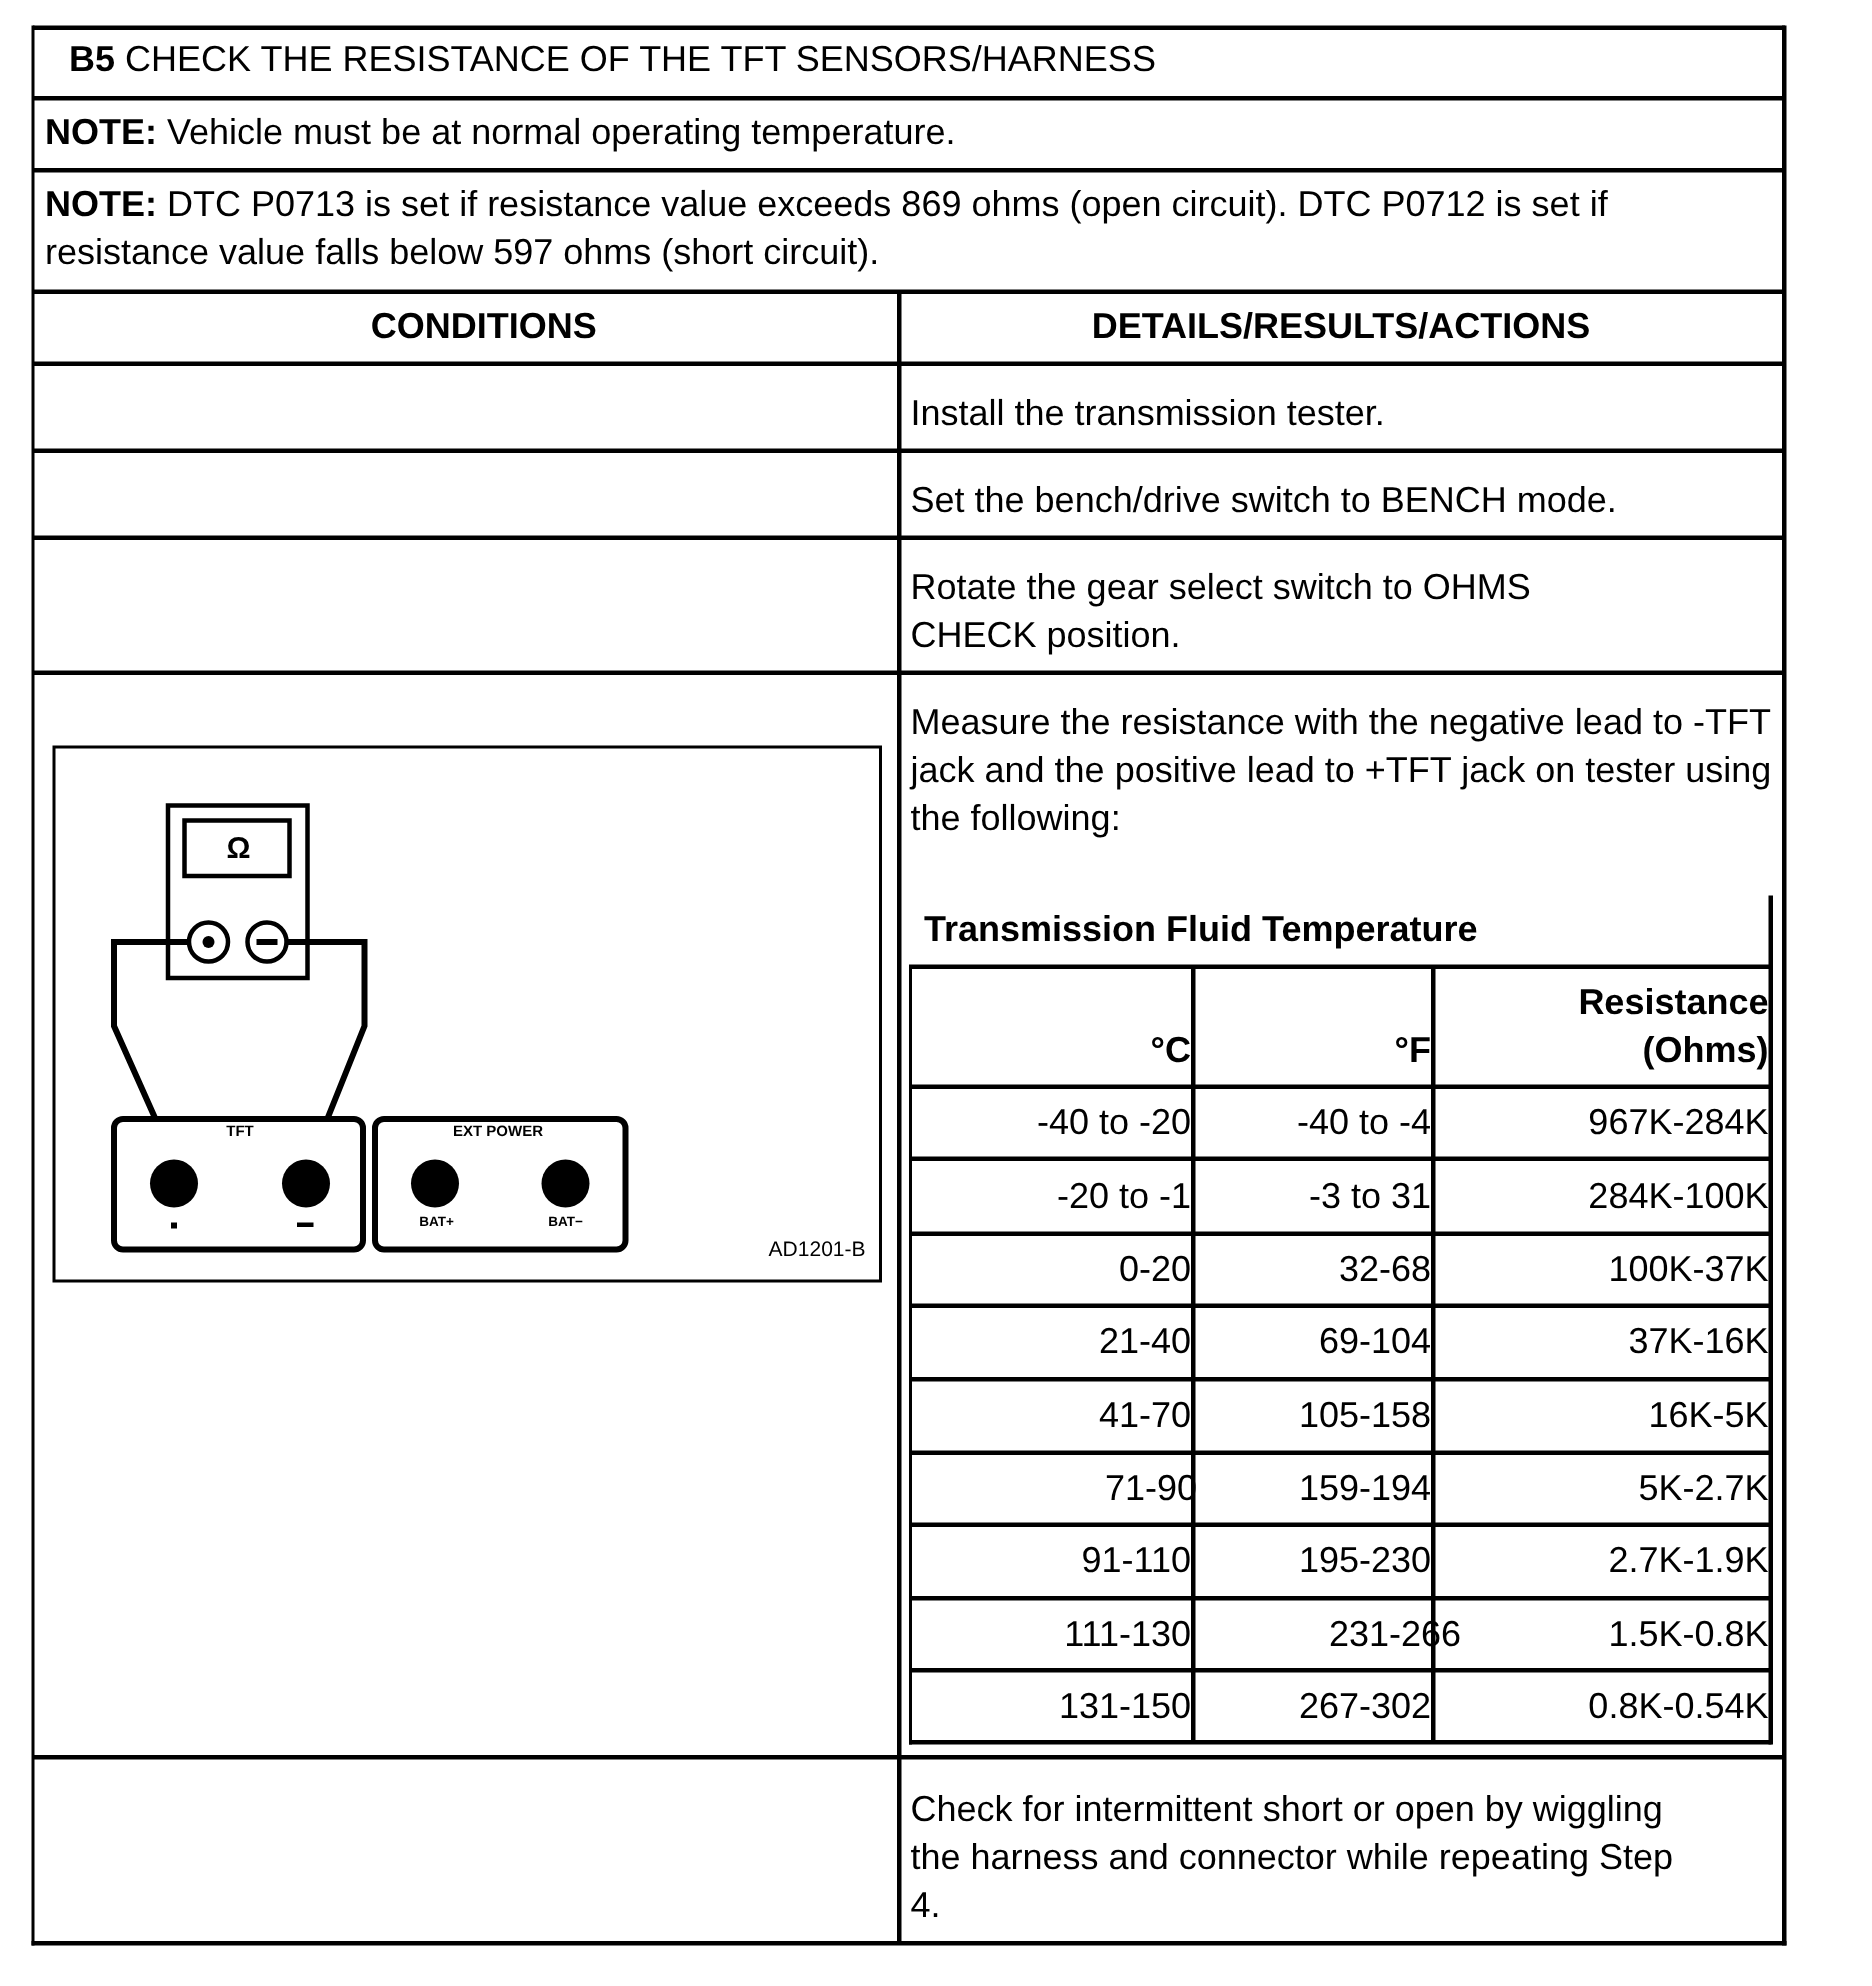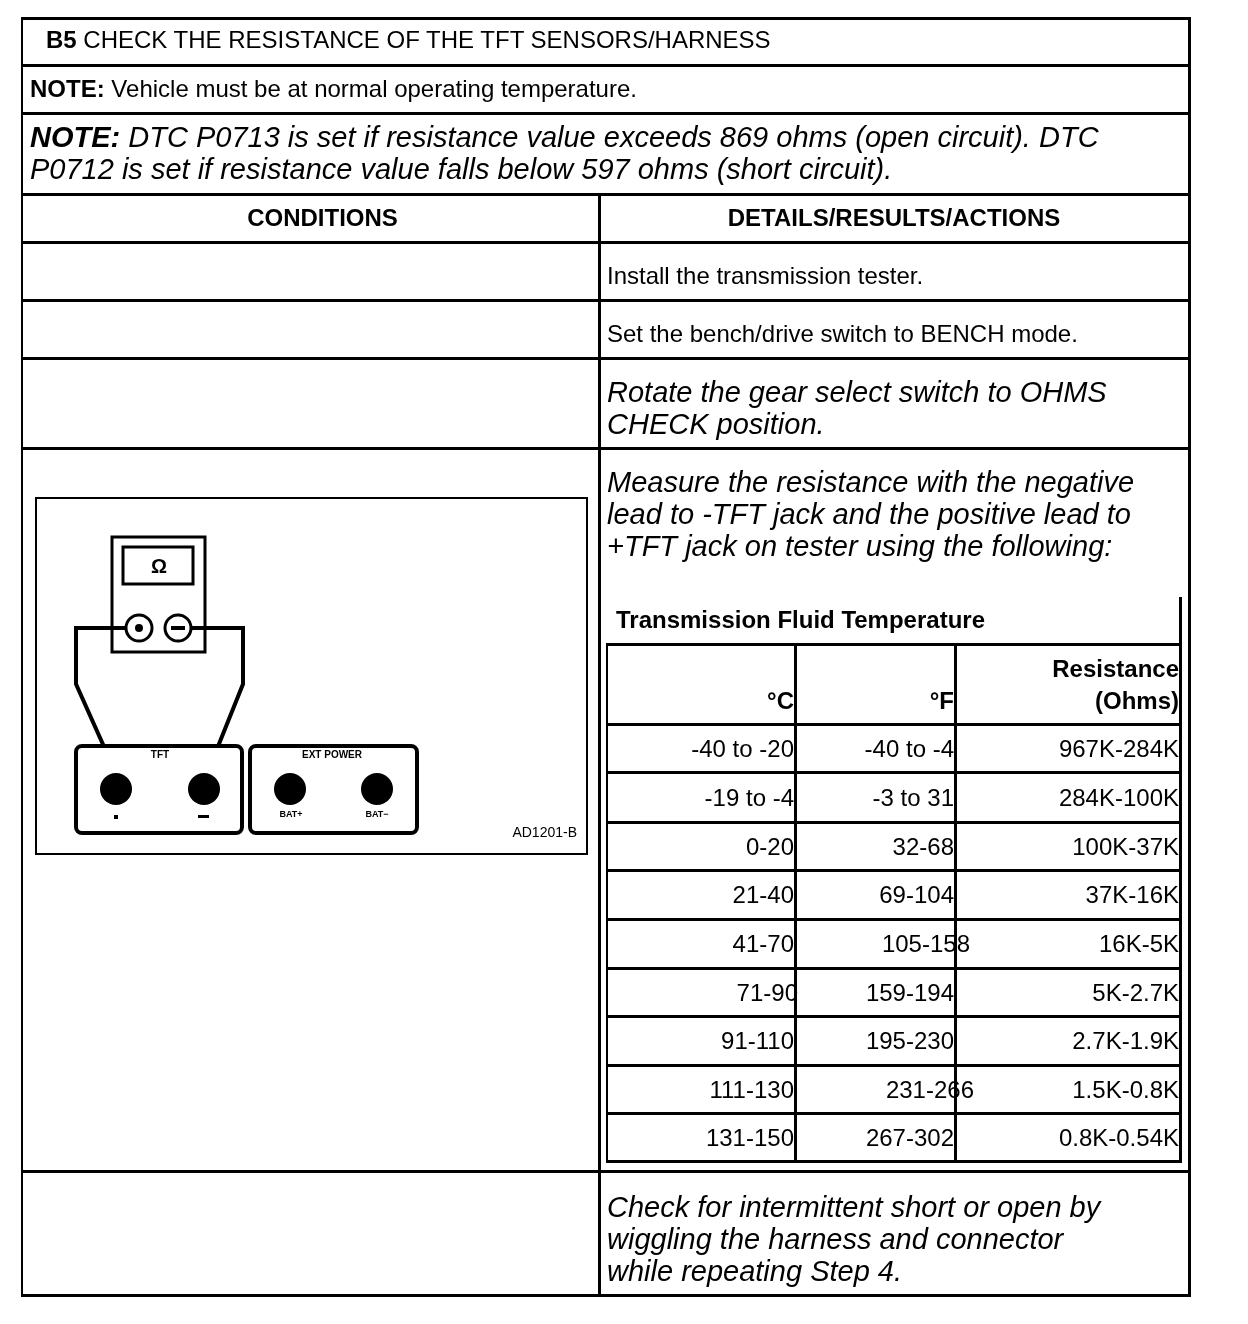--- a/index.html
+++ b/index.html
@@ -4,21 +4,21 @@
 <style>
   html, body { margin: 0; padding: 0; background: #ffffff; }
   body { width: 1248px; height: 1324px; position: relative; overflow: hidden;
          font-family: "Liberation Sans", sans-serif; color: #000; }
   .abs { position: absolute; box-sizing: border-box; }
   .hline { position: absolute; background: #000; }
   .vline { position: absolute; background: #000; }
   .txt { position: absolute; font-size: 24px; line-height: 32px; white-space: nowrap; }
   .bold { font-weight: bold; }
   .center { text-align: center; }
-  .cell-text { position: absolute; font-size: 29px; line-height: 32px; font-style: italic; }
+  .cell-text { position: absolute; font-size: 24px; line-height: 32px; }
   .tcell { position: absolute; font-size: 24px; line-height: 32px; text-align: right; white-space: nowrap; }
 </style>
 </head>
 <body>
 
 <div>
 
   <div class="hline" style="left:22px;top:17px;width:1168px;height:3px;"></div>
   <div class="vline" style="left:21px;top:17px;width:2px;height:1280px;"></div>
   <div class="vline" style="left:1188px;top:17px;width:3px;height:1280px;"></div>
@@ -104,40 +104,40 @@
   <div class="tcell bold" style="left:957px;top:685px;width:222px;">(Ohms)</div>
   <div class="hline" style="left:606px;top:723px;width:575px;height:3px;"></div>
 
   <div>
     <div class="tcell" style="left:607px;top:733px;width:187px;">-40 to -20</div>
     <div class="tcell" style="left:797px;top:733px;width:157px;">-40 to -4</div>
     <div class="tcell" style="left:957px;top:733px;width:222px;">967K-284K</div>
     <div class="hline" style="left:606px;top:771px;width:575px;height:3px;"></div>
   </div>
   <div>
-    <div class="tcell" style="left:607px;top:782px;width:187px;">-19 to -4</div>
+    <div class="tcell" style="left:607px;top:782px;width:187px;">-20 to -1</div>
     <div class="tcell" style="left:797px;top:782px;width:157px;">-3 to 31</div>
     <div class="tcell" style="left:957px;top:782px;width:222px;">284K-100K</div>
     <div class="hline" style="left:606px;top:821px;width:575px;height:3px;"></div>
   </div>
   <div>
     <div class="tcell" style="left:607px;top:831px;width:187px;">0-20</div>
     <div class="tcell" style="left:797px;top:831px;width:157px;">32-68</div>
     <div class="tcell" style="left:957px;top:831px;width:222px;">100K-37K</div>
     <div class="hline" style="left:606px;top:869px;width:575px;height:3px;"></div>
   </div>
   <div>
     <div class="tcell" style="left:607px;top:879px;width:187px;">21-40</div>
     <div class="tcell" style="left:797px;top:879px;width:157px;">69-104</div>
     <div class="tcell" style="left:957px;top:879px;width:222px;">37K-16K</div>
     <div class="hline" style="left:606px;top:918px;width:575px;height:3px;"></div>
   </div>
   <div>
     <div class="tcell" style="left:607px;top:928px;width:187px;">41-70</div>
-    <div class="tcell" style="left:797px;top:928px;width:157px;margin-left:16px;">105-158</div>
+    <div class="tcell" style="left:797px;top:928px;width:157px;">105-158</div>
     <div class="tcell" style="left:957px;top:928px;width:222px;">16K-5K</div>
     <div class="hline" style="left:606px;top:967px;width:575px;height:3px;"></div>
   </div>
   <div>
     <div class="tcell" style="left:607px;top:977px;width:191px;">71-90</div>
     <div class="tcell" style="left:797px;top:977px;width:157px;">159-194</div>
     <div class="tcell" style="left:957px;top:977px;width:222px;">5K-2.7K</div>
     <div class="hline" style="left:606px;top:1015px;width:575px;height:3px;"></div>
   </div>
   <div>

